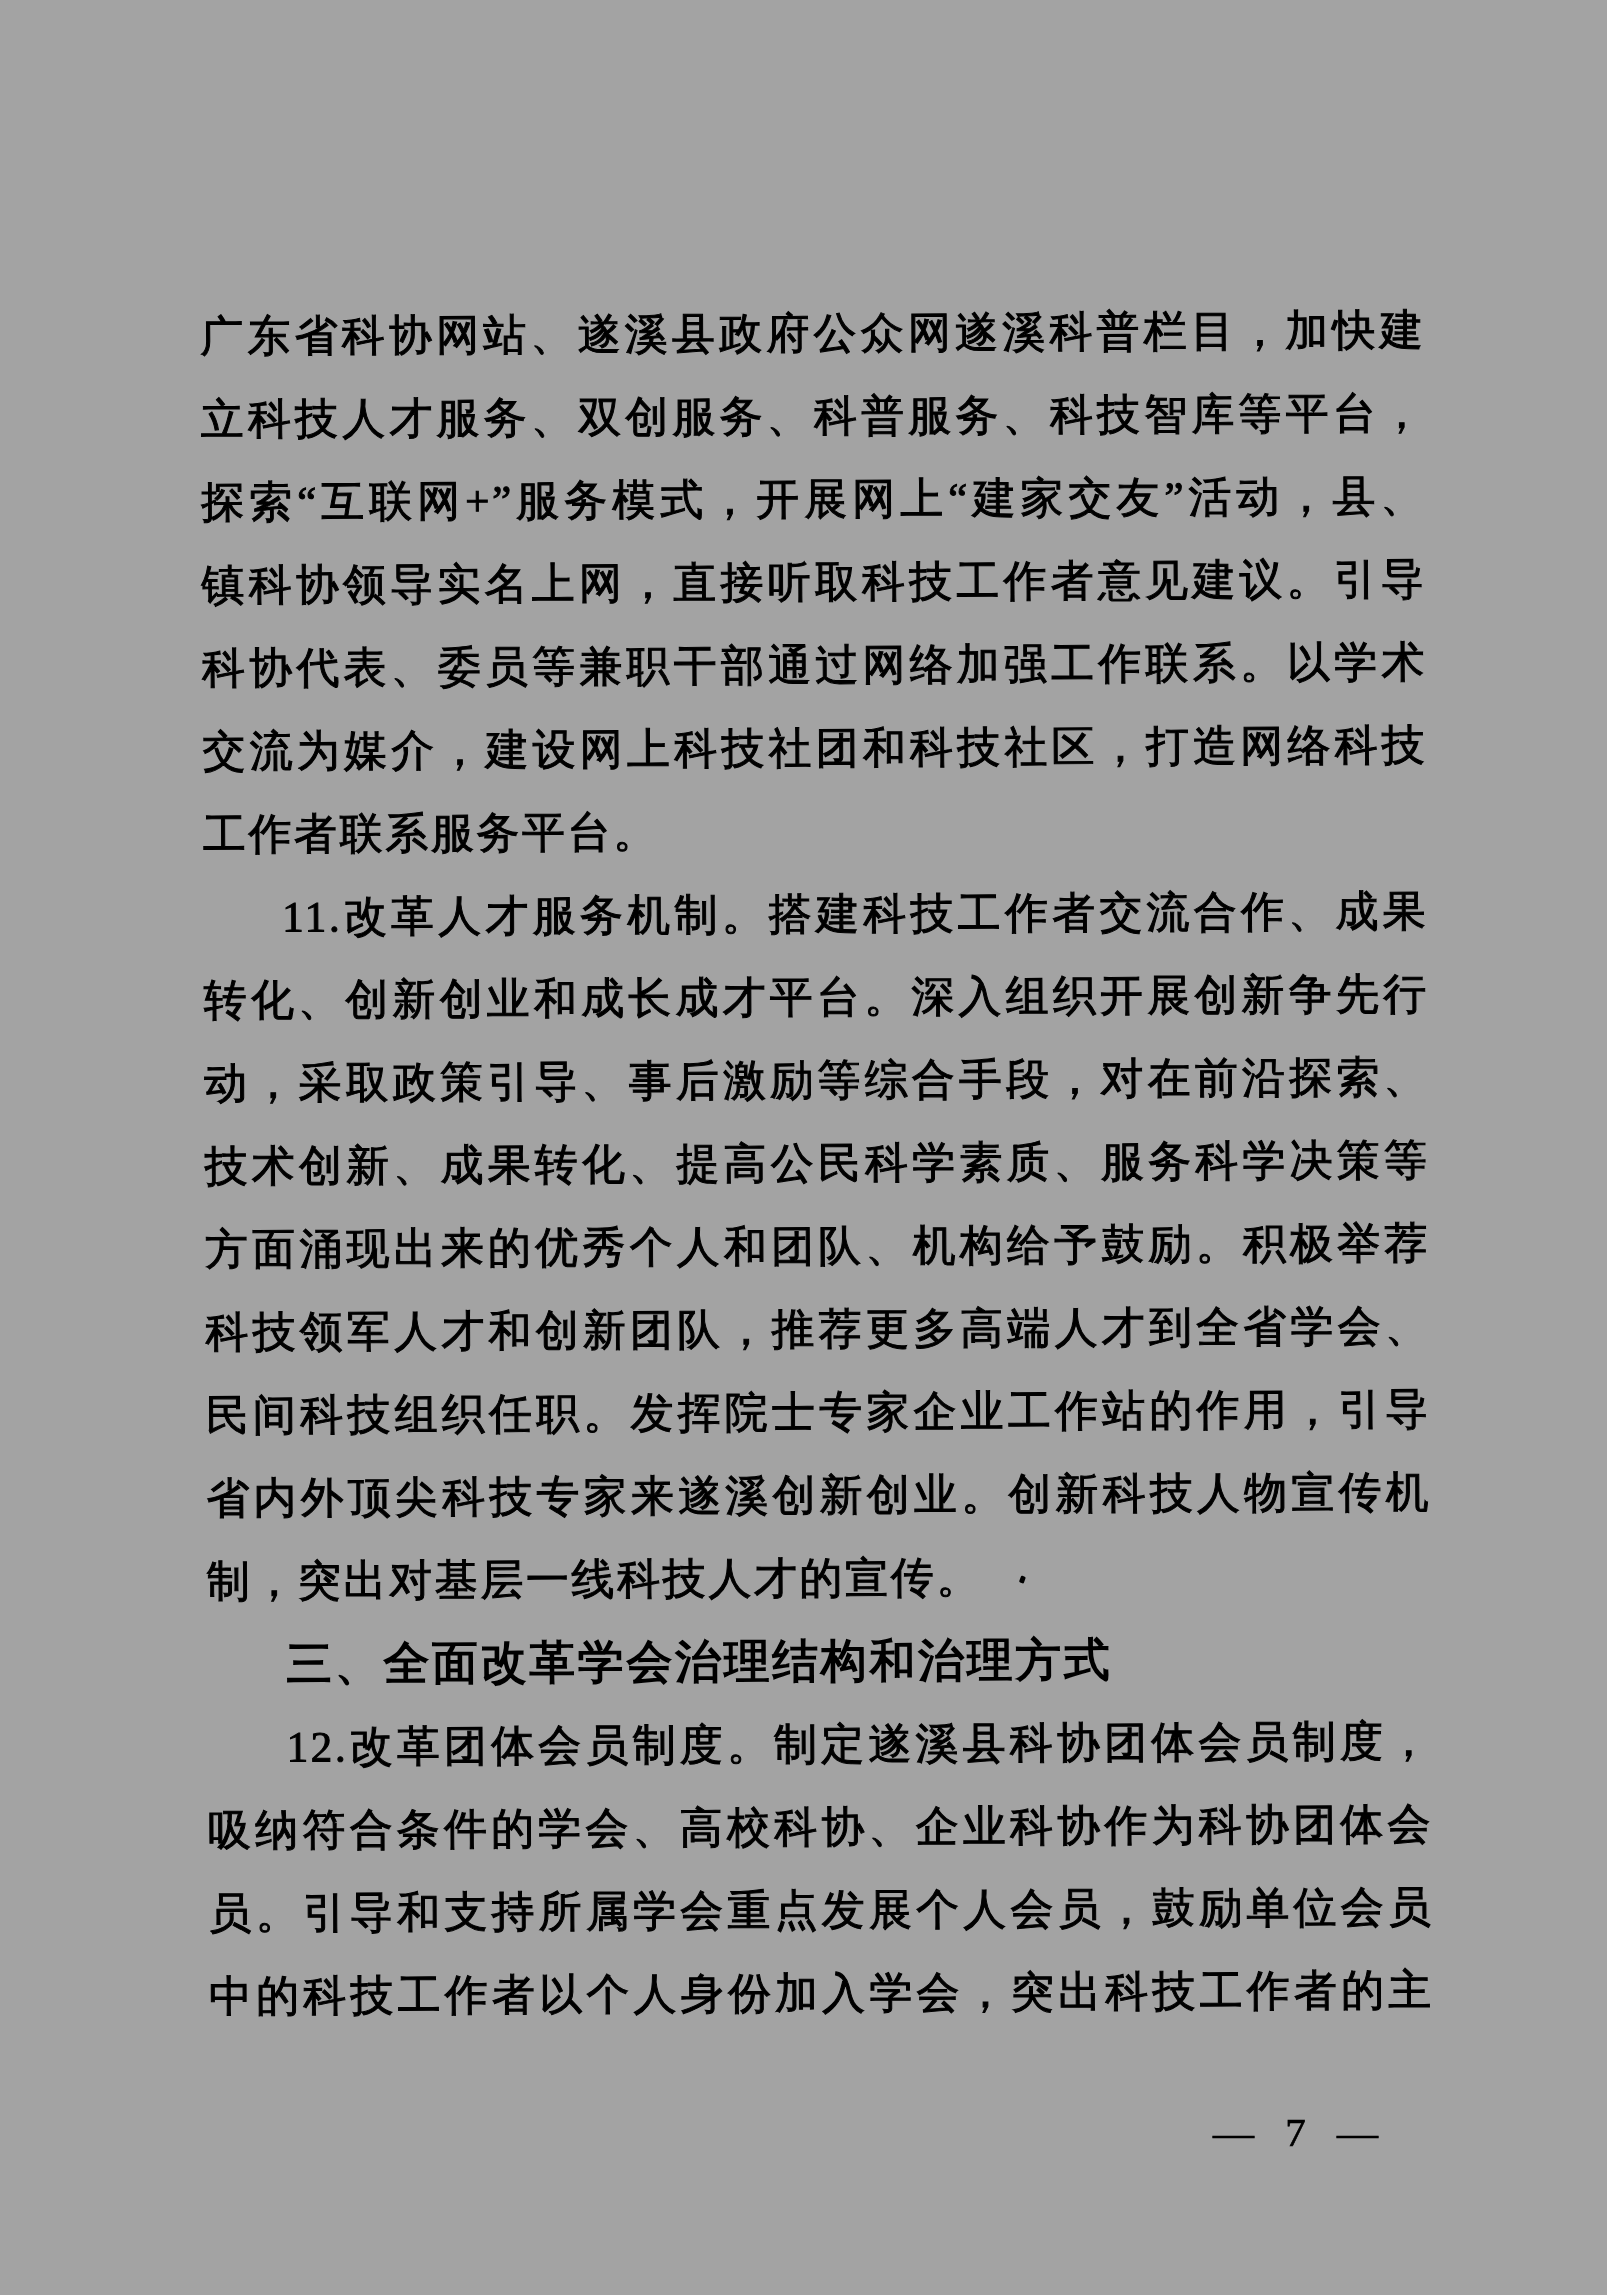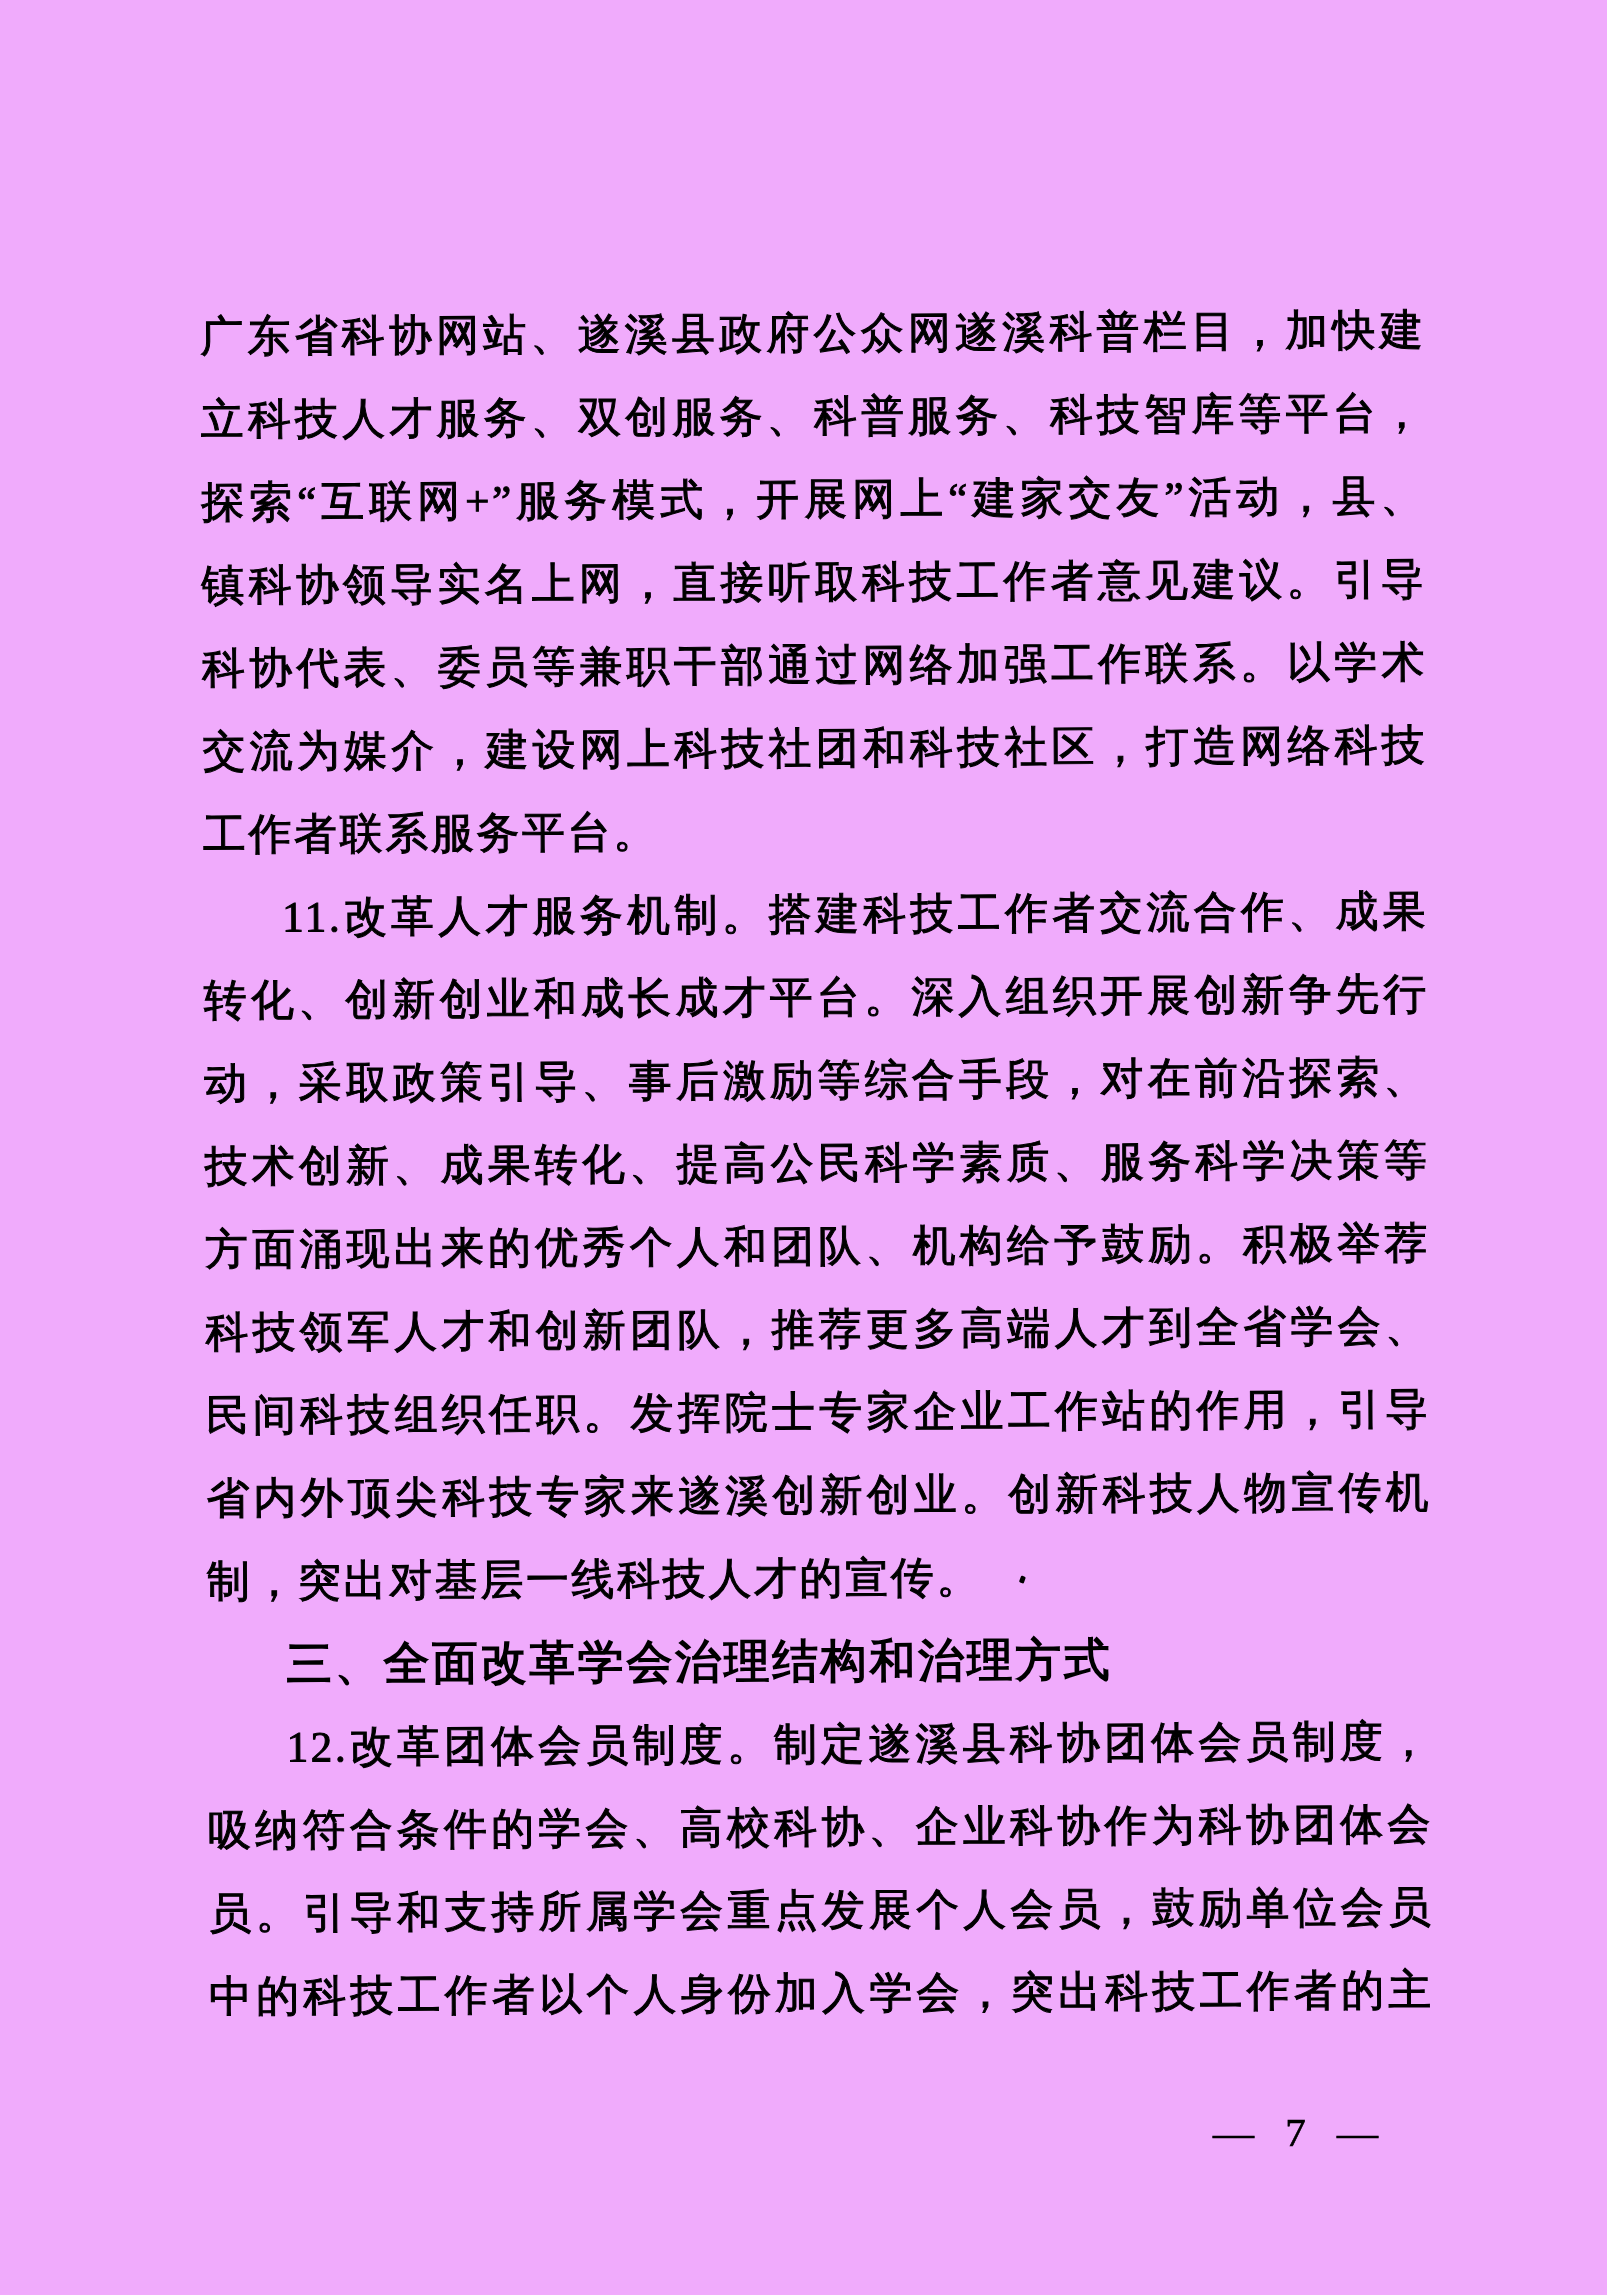--- a/index.html
+++ b/index.html
@@ -11,21 +11,21 @@
     width: 1607px;
     height: 2295px;
     position: relative;
     font-family: "Liberation Serif", serif;
     color: #000000;
     overflow: hidden;
   }
   .page {
     position: absolute;
     inset: 0;
-    background: #f0abfc;
+    background: #a3a3a3;
   }
   .page-text {
     position: absolute;
     left: 200px;
     top: 295px;
     width: 1225px;
     transform: rotate(-0.3deg);
     transform-origin: left top;
   }
   .line {

